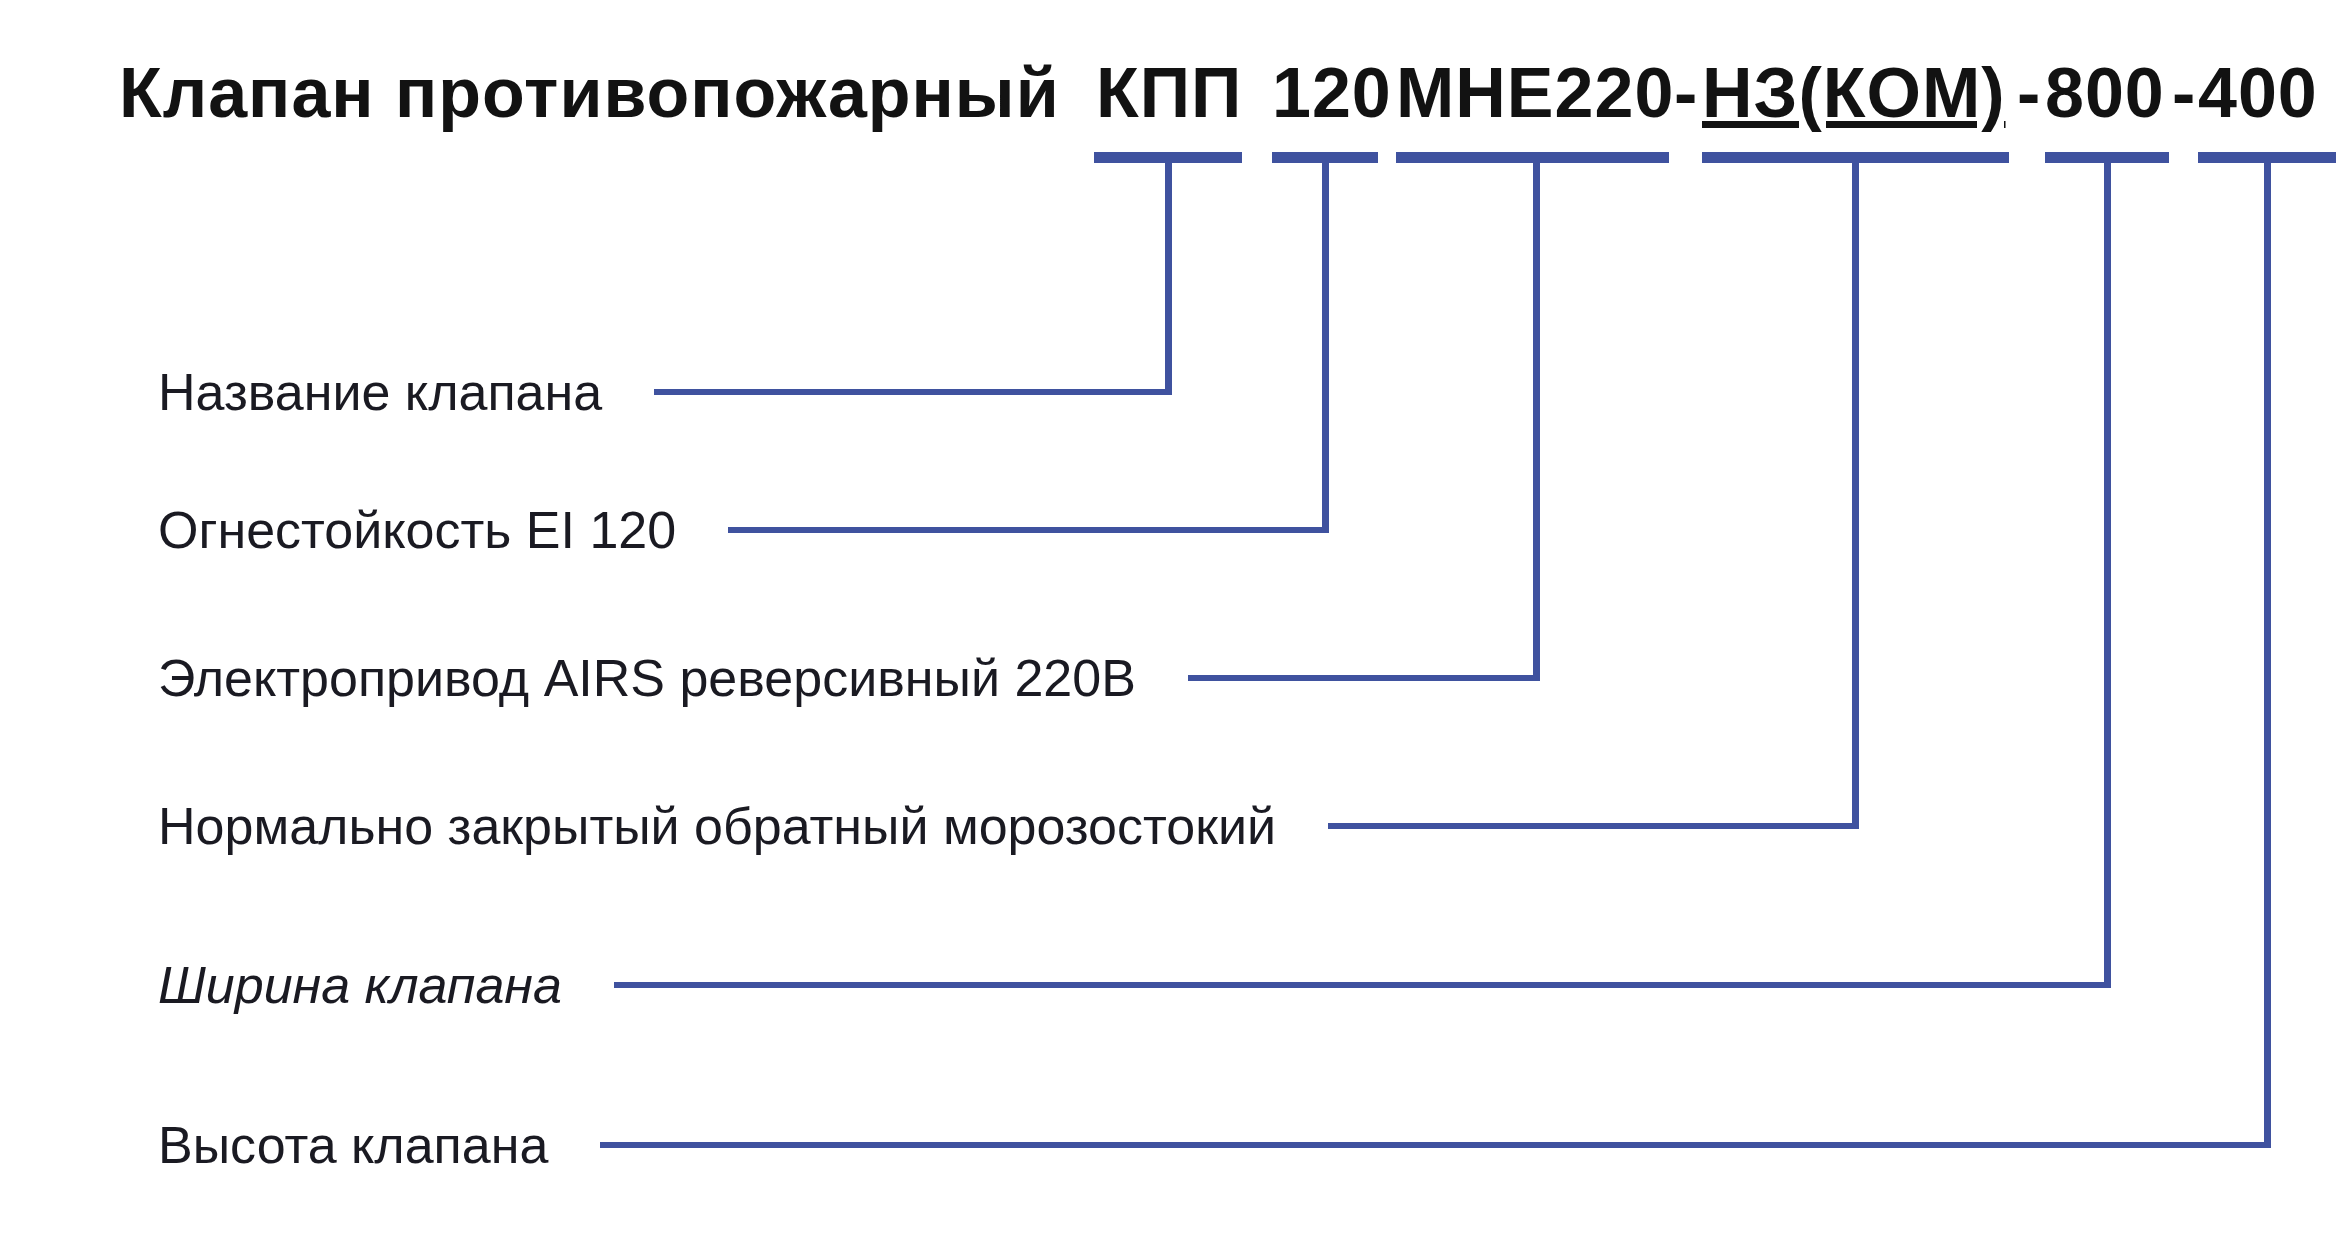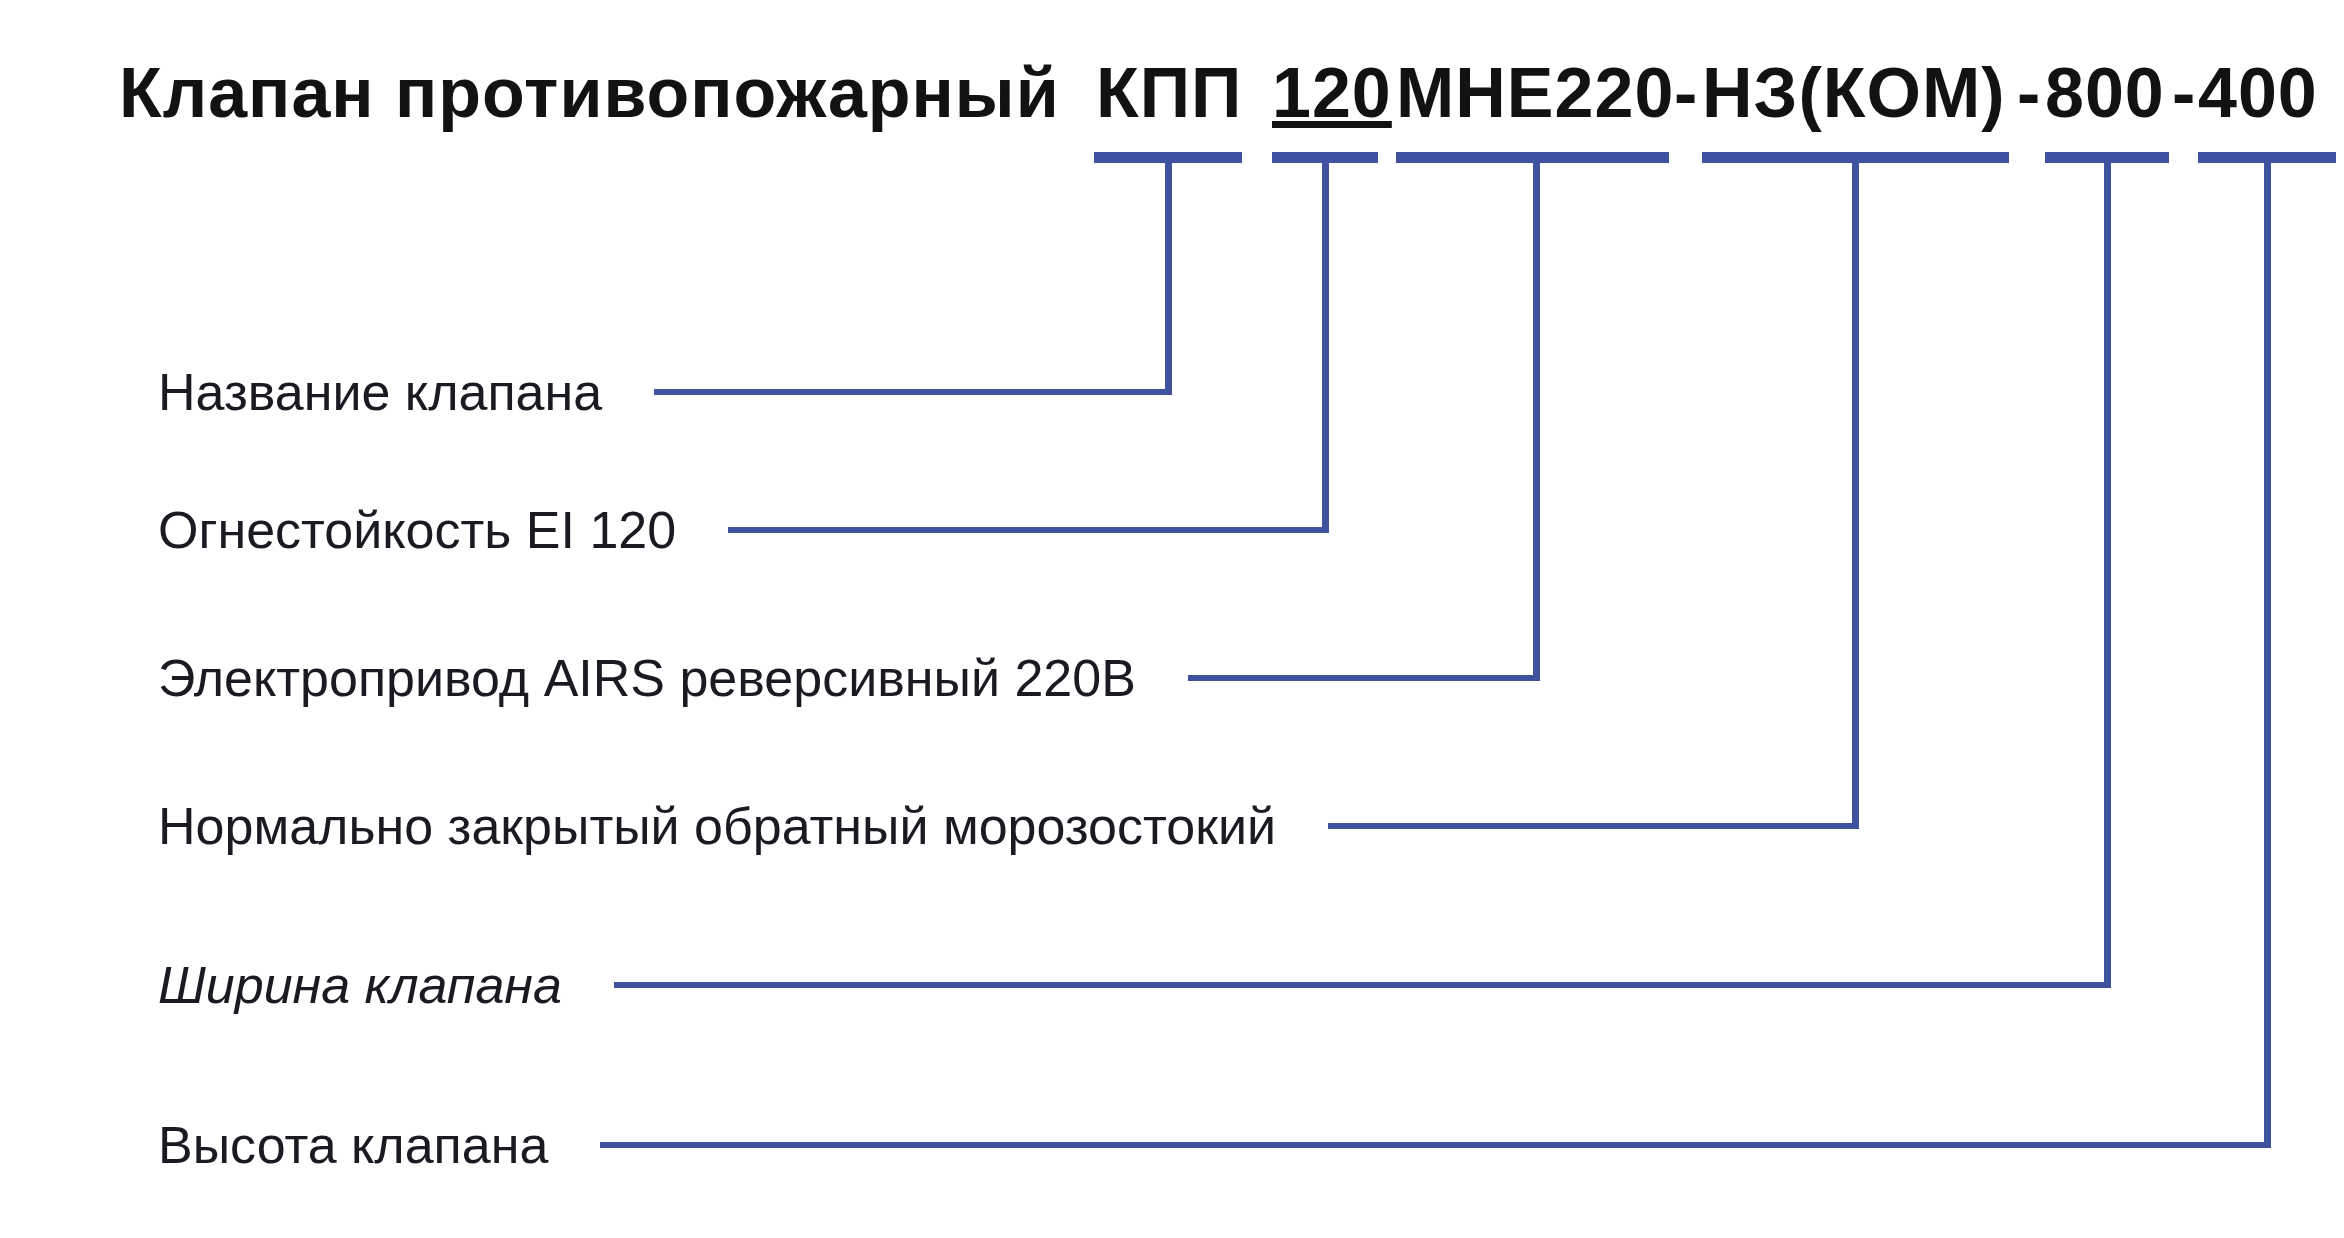--- a/index.html
+++ b/index.html
@@ -25,24 +25,24 @@
     top: 58px;
     font-size: 70px;
     line-height: 70px;
     font-weight: bold;
     letter-spacing: 1px;
     color: var(--title-ink);
     white-space: nowrap;
   }
   .t-prefix { left: 55px; }
   .t-kpp    { left: 1032px; }
-  .t-120    { left: 1208px; text-decoration: underline; }
+  .t-120    { left: 1208px; }
   .t-mne    { left: 1332px; }
   .t-h1     { left: 1610px; }
-  .t-nz     { left: 1638px; }
+  .t-nz     { left: 1638px; text-decoration: underline; }
   .t-h2     { left: 1953px; }
   .t-800    { left: 1981px; }
   .t-h3     { left: 2108px; }
   .t-400    { left: 2134px; }
 
   
   .bar { position: absolute; top: 152px; height: 11px; background: var(--line); }
   .bar-kpp { left: 1030px; width: 148px; }
   .bar-120 { left: 1208px; width: 106px; }
   .bar-mne { left: 1332px; width: 273px; }

